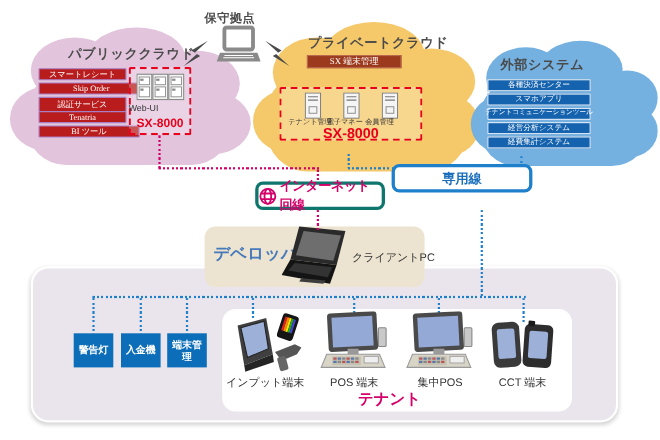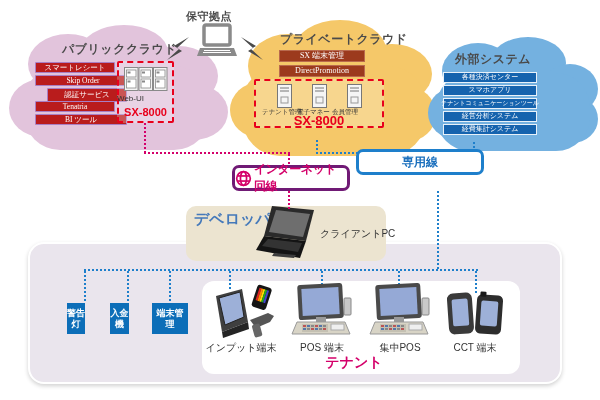--- a/index.html
+++ b/index.html
@@ -19,21 +19,21 @@
   .sx-label { color:#e8001c; font-weight:bold; text-align:center; line-height:1; }
   .tiny-caption { color:#333; font-size:6.5px; text-align:left; white-space:nowrap; line-height:1; }
 
   .dot-v-m { width:2px; background:repeating-linear-gradient(to bottom,#d4006a 0 2px,transparent 2px 4px); }
   .dot-h-m { height:2px; background:repeating-linear-gradient(to right,#d4006a 0 2px,transparent 2px 4px); }
   .dot-v-b { width:2px; background:repeating-linear-gradient(to bottom,#1e7fcb 0 2px,transparent 2px 4px); }
   .dot-h-b { height:2px; background:repeating-linear-gradient(to right,#1e7fcb 0 2px,transparent 2px 4px); }
 
   .pill { background:#fff; border-radius:7px; display:flex; align-items:center; justify-content:center;
           font-weight:bold; font-size:12px; }
-  .pill-magenta { border:3px solid #701a75; color:#d4006a; }
+  .pill-magenta { border:3px solid #0f766e; color:#d4006a; }
   .pill-blue    { border:3px solid #1e7fcb; color:#1a6fbd; }
 
   .tenant-area { background:#eae5ed; border:2px solid #fff; border-radius:16px;
                  box-shadow:0 2px 4px rgba(0,0,0,0.18); }
   .dev-box { background:#ece4d0; border-radius:10px; }
   .white-box { background:#fff; border-radius:12px; }
 
   .periph { background:#0c6eb8; color:#fff; font-weight:bold; font-size:9px; line-height:1.2;
             display:flex; align-items:center; justify-content:center; text-align:center; }
 
@@ -77,21 +77,21 @@
       <rect x="10" y="42" width="154" height="78" rx="34"></rect>
     </g>
   </svg>
 
   <div class="abs z2 cloud-title" style="left:62px;top:41px">パブリッククラウド</div>
   <div class="abs z2 cloud-title" style="left:280px;top:31px">プライベートクラウド</div>
   <div class="abs z2 cloud-title" style="left:455px;top:51px">外部システム</div>
 
   <div class="abs z2 svc svc-purple" style="left:35px;top:62px;width:80px;height:11px">スマートレシート</div>
   <div class="abs z2 svc svc-purple" style="left:35px;top:75px;width:96px;height:11px">Skip Order</div>
-  <div class="abs z2 svc svc-purple" style="left:47px;top:88px;width:80px;height:14px">認証サービス</div>
+  <div class="abs z2 svc svc-purple" style="left:35px;top:88px;width:80px;height:14px">認証サービス</div>
   <div class="abs z2 svc svc-purple" style="left:35px;top:101px;width:80px;height:11px">Tenatria</div>
   <div class="abs z2 svc svc-purple" style="left:35px;top:114px;width:92px;height:11px">BI ツール</div>
 
   <div class="abs z2 dashed-red" style="left:117px;top:61px;width:57px;height:62px"></div>
   <svg class="abs z3" style="left:124px;top:66px" width="44" height="26" viewBox="0 0 44 26">
     <g fill="#f4f4f4" stroke="#8a8a8a" stroke-width="1">
       <rect x="0.5" y="1.5" width="13.5" height="23"></rect>
       <rect x="15" y="1.5" width="13.5" height="23"></rect>
       <rect x="29.5" y="1.5" width="13.5" height="23"></rect>
     </g>
@@ -125,21 +125,20 @@
       </g>
   </svg>
   <svg class="abs z3" style="left:166px;top:37px" width="24" height="24" viewBox="0 0 24 24">
     <path d="M23,0 L8,9 L13,12 L1,23 L16,14 L11,11 Z" fill="#4a4a4a"></path>
   </svg>
   <svg class="abs z3" style="left:240px;top:37px;transform:scaleX(-1)" width="24" height="24" viewBox="0 0 24 24">
     <path d="M23,0 L8,9 L13,12 L1,23 L16,14 L11,11 Z" fill="#4a4a4a"></path>
   </svg>
 
   <div class="abs z2 svc svc-brown" style="left:279px;top:50px;width:86px;height:12px">SX 端末管理</div>
-  <div class="abs z2 svc svc-brown" style="left:279px;top:65px;width:86px;height:12px">DirectPromotion</div>
 
   <div class="abs z2 dashed-red" style="left:254px;top:79px;width:130px;height:49px"></div>
   <svg class="abs z3" style="left:277px;top:84px" width="15" height="24" viewBox="0 0 15 24">
     <rect x="0.5" y="0.5" width="14" height="23" fill="#f5f5f5" stroke="#777" stroke-width="1"></rect>
     <line x1="3" y1="4" x2="12" y2="4" stroke="#777"></line>
       <line x1="3" y1="7" x2="12" y2="7" stroke="#777"></line>
     <rect x="4" y="13" width="7" height="6" fill="none" stroke="#999"></rect>
   </svg>
   <svg class="abs z3" style="left:312px;top:84px" width="15" height="24" viewBox="0 0 15 24">
     <rect x="0.5" y="0.5" width="14" height="23" fill="#f5f5f5" stroke="#777" stroke-width="1"></rect>
@@ -186,41 +185,41 @@
     </svg>
     <span style="letter-spacing:-0.5px">インターネット回線</span>
   </div>
   <div class="abs z5 pill pill-blue" style="left:356px;top:149px;width:128px;height:26px">
     <span>専用線</span>
   </div>
 
   <div class="abs z1 tenant-area" style="left:28px;top:242px;width:534px;height:142px"></div>
 
   <div class="abs z4 dev-box" style="left:186px;top:206px;width:200px;height:55px"></div>
-  <div class="abs z5" style="left:194px;top:210px;font-size:15px;font-weight:bold;color:#4579ba">デベロッパ</div>
+  <div class="abs z5" style="left:194px;top:221px;font-size:15px;font-weight:bold;color:#4579ba">デベロッパ</div>
   <svg class="abs z5" style="left:256px;top:205px" width="62" height="58" viewBox="0 0 62 58">
     <polygon points="16,1 58,5 50,36 8,31" fill="#2a2a2a"></polygon>
     <polygon points="20,5 54,9 47,32 13,27" fill="#6e6e6e"></polygon>
     <polygon points="8,31 50,36 44,53 0,45" fill="#141414"></polygon>
     <polygon points="12,34 46,38 42,47 6,41" fill="#333"></polygon>
     <polygon points="18,48 40,50 38,53 16,51" fill="#3d3d3d"></polygon>
   </svg>
   <div class="abs z5" style="left:320px;top:227px;font-size:10px;color:#333">クライアントPC</div>
 
   <div class="abs z3 dot-h-b" style="left:84px;top:269px;width:394px"></div>
   <div class="abs z3 dot-v-b" style="left:84px;top:271px;height:32px"></div>
   <div class="abs z3 dot-v-b" style="left:127px;top:271px;height:32px"></div>
   <div class="abs z3 dot-v-b" style="left:169px;top:271px;height:32px"></div>
   <div class="abs z3 dot-v-b" style="left:229px;top:271px;height:18px"></div>
   <div class="abs z3 dot-v-b" style="left:321px;top:271px;height:15px"></div>
   <div class="abs z3 dot-v-b" style="left:398px;top:271px;height:15px"></div>
   <div class="abs z3 dot-v-b" style="left:475px;top:271px;height:23px"></div>
 
-  <div class="abs z4 periph" style="left:67px;top:303px;width:18px;height:31px">警告灯</div>
-  <div class="abs z4 periph" style="left:110px;top:303px;width:19px;height:31px">入金機</div>
+  <div class="abs z4 periph" style="left:67px;top:303px;width:36px;height:31px">警告灯</div>
+  <div class="abs z4 periph" style="left:110px;top:303px;width:36px;height:31px">入金機</div>
   <div class="abs z4 periph" style="left:152px;top:303px;width:36px;height:31px;padding:2px">端末管理</div>
 
   <div class="abs z2 white-box" style="left:202px;top:281px;width:318px;height:93px"></div>
 
   <svg class="abs z4" style="left:208px;top:284px" width="72" height="56" viewBox="0 0 72 56">
     <polygon points="8,12 34,5 40,38 14,48" fill="#3f3f3f"></polygon>
     <polygon points="11,14 32,8 36,33 17,41" fill="#9db0d8" stroke="#222" stroke-width="1"></polygon>
     <polygon points="14,48 40,38 41,45 15,54" fill="#242424"></polygon>
     <g transform="rotate(18 54 14)">
       <rect x="46" y="2" width="15" height="23" rx="3" fill="#151515"></rect>

